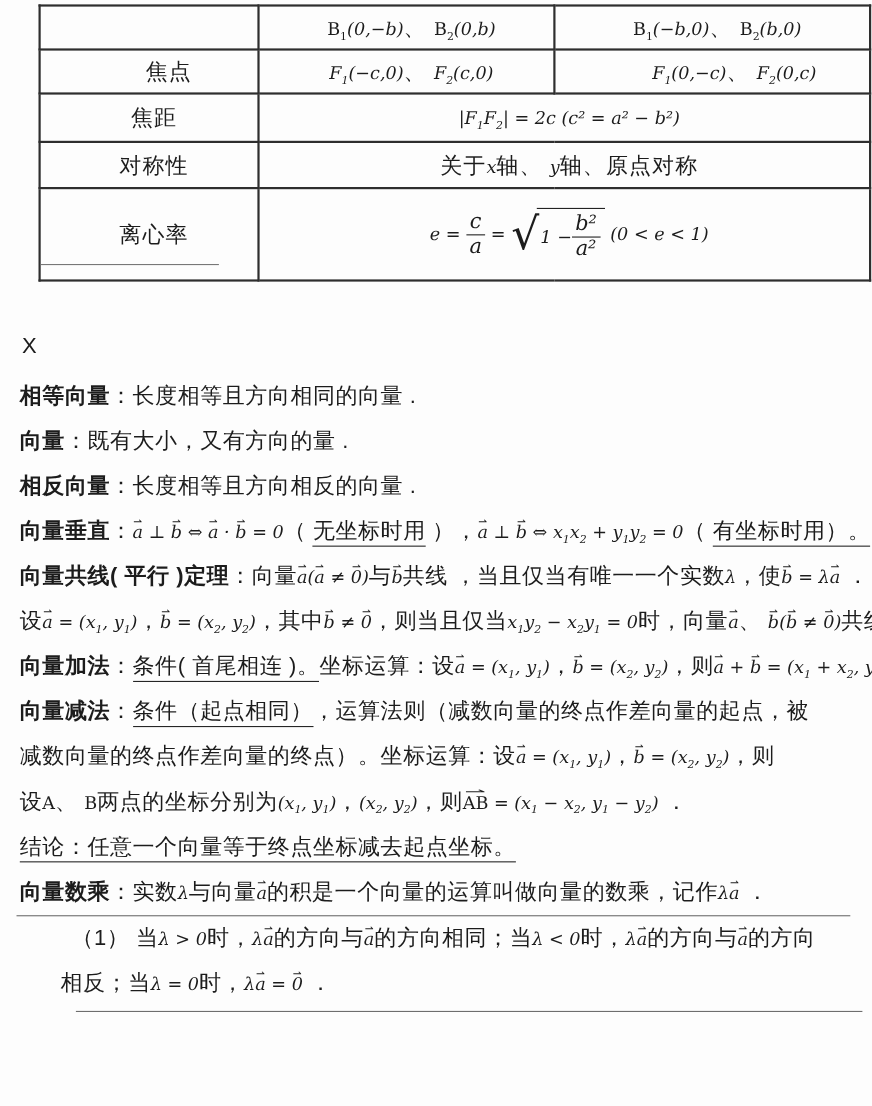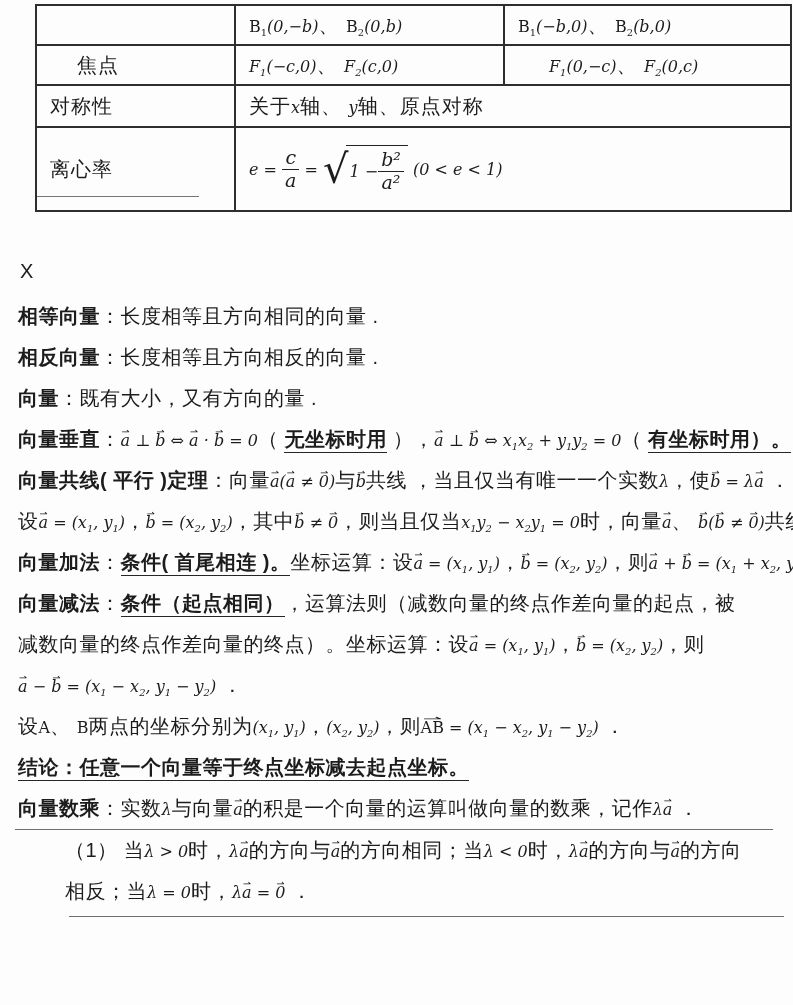--- a/index.html
+++ b/index.html
@@ -1,34 +1,34 @@
 <!DOCTYPE html>
 <html><head>
 <meta charset="utf-8">
 <style>
   html,body{margin:0;padding:0;background:#ffffff;}
   .page{position:relative;width:793px;height:1005px;background:#fdfdfd;color:#1c1c1c;
         font-family:"Liberation Sans","DejaVu Sans",sans-serif;overflow:hidden;}
 
   
-  table.tbl{border-collapse:collapse;table-layout:fixed;margin:4px 0 0 35px;width:698px;}
+  table.tbl{border-collapse:collapse;table-layout:fixed;margin:4px 0 0 35px;width:698px;text-align:center;}
   .tbl td{border:2px solid #2e2e2e;vertical-align:middle;padding:0 4px 0 13px;
           font-size:20px;letter-spacing:1px;white-space:nowrap;overflow:hidden;}
   .tbl td.pos{position:relative;}
   .lbl-underline{position:absolute;left:0;bottom:13px;width:162px;border-top:1px solid #777;}
 
   
   .xmark{margin:46px 0 0 20px;font-size:20px;height:26px;line-height:26px;}
   .bodytext{margin:12px 0 0 18px;}
   .line{height:41px;line-height:41px;white-space:nowrap;font-size:20px;letter-spacing:0.5px;}
   .rule{border-top:1px solid #6e6e6e;height:0;}
 
   
   .b{font-weight:bold;}
-  .u{border-bottom:1px solid #262626;padding-bottom:2px;font-weight:bold;}
+  .u{border-bottom:1px solid #262626;padding-bottom:2px;}
   .m{font-family:"DejaVu Serif","Liberation Serif",serif;font-style:italic;
      font-size:0.8em;letter-spacing:0;}
   .rm{font-style:normal;}
   sub{font-size:0.62em;line-height:0;}
   .vec{position:relative;display:inline-block;line-height:1;}
   .vec::after{content:"⇀";position:absolute;left:50%;top:-0.6em;transform:translateX(-50%);
               font-size:0.6em;font-style:normal;letter-spacing:0;
               font-family:"DejaVu Sans",sans-serif;}
   .vec.wide::after{transform:translateX(-50%) scaleX(2.4);}
   .frac{display:inline-flex;flex-direction:column;align-items:center;vertical-align:middle;
@@ -50,20 +50,24 @@
         <tr style="height: 40px;">
           <td style="width: 180px;"></td>
           <td style="width: 250px;"><span class="m rm">B<sub>1</sub></span><span class="m">(0,−b)</span><span class="">、 </span><span class="m rm">B<sub>2</sub></span><span class="m">(0,b)</span></td>
           <td style="width: 268px;"><span class="m rm">B<sub>1</sub></span><span class="m">(−b,0)</span><span class="">、 </span><span class="m rm">B<sub>2</sub></span><span class="m">(b,0)</span></td>
         </tr>
         <tr style="height: 40px;">
           <td style="width: 180px; padding-left: 40px;">焦点</td>
           <td style="width: 250px;"><span class="m">F<sub>1</sub>(−c,0)</span><span class="">、 </span><span class="m">F<sub>2</sub>(c,0)</span></td>
           <td style="width: 268px; padding-left: 44px;"><span class="m">F<sub>1</sub>(0,−c)</span><span class="">、 </span><span class="m">F<sub>2</sub>(0,c)</span></td>
         </tr>
+        <tr style="height: 44px;">
+          <td style="width: 180px;">焦距</td>
+          <td colspan="2" style="width: 518px;"><span class="m">|F<sub>1</sub>F<sub>2</sub>| = 2c (c² = a² − b²)</span></td>
+        </tr>
         <tr style="height: 42px;">
           <td style="width: 180px;">对称性</td>
           <td colspan="2" style="width: 518px;"><span class="">关于</span><span class="m">x</span><span class="">轴、 </span><span class="m">y</span><span class="">轴、原点对称</span></td>
         </tr>
         <tr style="height: 84px;">
           <td class="pos" style="width: 180px;">离心率<div class="lbl-underline"></div></td>
           <td colspan="2" style="width: 518px;"><span class="m">e = </span><span class="frac m">
               <span class="fn">c</span>
               <span class="fd">a</span>
             </span><span class="m"> = </span><span class="sqrt">
@@ -75,30 +79,29 @@
                   <span class="fd">a²</span>
                 </span>
               </span>
             </span><span class="m"> (0 &lt; e &lt; 1)</span></td>
         </tr>
       </tbody>
   </table>
   <div class="xmark">X</div>
   <div class="bodytext">
       <div class="line"><span class="b">相等向量</span><span class="">：长度相等且方向相同的向量 .</span></div>
+      <div class="line"><span class="b">向量</span><span class="">：既有大小，又有方向的量 .</span></div>
       <div class="line"><span class="b">相反向量</span><span class="">：长度相等且方向相反的向量 .</span></div>
-      <div class="line"><span class="b">向量</span><span class="">：既有大小，又有方向的量 .</span></div>
       <div class="line"><span class="b">向量垂直</span><span class="">：</span><span class="m vec">a</span><span class="m"> ⊥ </span><span class="m vec">b</span><span class="m"> ⇔ </span><span class="m vec">a</span><span class="m"> · </span><span class="m vec">b</span><span class="m"> = 0</span><span class="">（ </span><span class="u">无坐标时用</span><span class=""> ）</span><span class="">，</span><span class="m vec">a</span><span class="m"> ⊥ </span><span class="m vec">b</span><span class="m"> ⇔ </span><span class="m">x<sub>1</sub>x<sub>2</sub> + y<sub>1</sub>y<sub>2</sub> = 0</span><span class="">（ </span><span class="u">有坐标时用）。</span></div>
       <div class="line"><span class="b">向量共线( 平行 )定理</span><span class="">：向量</span><span class="m vec">a</span><span class="m">(</span><span class="m vec">a</span><span class="m"> ≠ </span><span class="m vec">0</span><span class="m">)</span><span class="">与</span><span class="m vec">b</span><span class="">共线 ，当且仅当有唯一一个实数</span><span class="m">λ</span><span class="">，使</span><span class="m vec">b</span><span class="m"> = λ</span><span class="m vec">a</span><span class=""> ．</span></div>
       <div class="line"><span class="">设</span><span class="m vec">a</span><span class="m"> = (x<sub>1</sub>, y<sub>1</sub>)</span><span class="">，</span><span class="m vec">b</span><span class="m"> = (x<sub>2</sub>, y<sub>2</sub>)</span><span class="">，其中</span><span class="m vec">b</span><span class="m"> ≠ </span><span class="m vec">0</span><span class="">，则当且仅当</span><span class="m">x<sub>1</sub>y<sub>2</sub> − x<sub>2</sub>y<sub>1</sub> = 0</span><span class="">时，向量</span><span class="m vec">a</span><span class="">、 </span><span class="m vec">b</span><span class="m">(</span><span class="m vec">b</span><span class="m"> ≠ </span><span class="m vec">0</span><span class="m">)</span><span class="">共线 ．</span></div>
       <div class="line"><span class="b">向量加法</span><span class="">：</span><span class="u">条件( 首尾相连 )。</span><span class="">坐标运算：设</span><span class="m vec">a</span><span class="m"> = (x<sub>1</sub>, y<sub>1</sub>)</span><span class="">，</span><span class="m vec">b</span><span class="m"> = (x<sub>2</sub>, y<sub>2</sub>)</span><span class="">，则</span><span class="m vec">a</span><span class="m"> + </span><span class="m vec">b</span><span class="m"> = (x<sub>1</sub> + x<sub>2</sub>, y + y)</span></div>
       <div class="line"><span class="b">向量减法</span><span class="">：</span><span class="u">条件（起点相同）</span><span class="">，运算法则（减数向量的终点作差向量的起点，被</span></div>
       <div class="line"><span class="">减数向量的终点作差向量的终点）。坐标运算：设</span><span class="m vec">a</span><span class="m"> = (x<sub>1</sub>, y<sub>1</sub>)</span><span class="">，</span><span class="m vec">b</span><span class="m"> = (x<sub>2</sub>, y<sub>2</sub>)</span><span class="">，则</span></div>
-      <div class="line"><span class="m vec">a</span><span class="m"> − </span><span class="m vec">b</span><span class="m"> = (x<sub>1</sub> − x<sub>2</sub>, y<sub>1</sub> − y<sub>2</sub>)</span><span class=""> ．</span></div>
       <div class="line"><span class="">设</span><span class="m rm">A</span><span class="">、 </span><span class="m rm">B</span><span class="">两点的坐标分别为</span><span class="m">(x<sub>1</sub>, y<sub>1</sub>)</span><span class="">，</span><span class="m">(x<sub>2</sub>, y<sub>2</sub>)</span><span class="">，则</span><span class="m rm vec wide">AB</span><span class="m"> = (x<sub>1</sub> − x<sub>2</sub>, y<sub>1</sub> − y<sub>2</sub>)</span><span class=""> ．</span></div>
       <div class="line"><span class="u">结论：任意一个向量等于终点坐标减去起点坐标。 </span></div>
       <div class="line"><span class="b">向量数乘</span><span class="">：实数</span><span class="m">λ</span><span class="">与向量</span><span class="m vec">a</span><span class="">的积是一个向量的运算叫做向量的数乘，记作</span><span class="m">λ</span><span class="m vec">a</span><span class=""> ．</span></div>
       <div class="rule" style="margin-left: -3px; width: 758px;"></div>
       <div class="line" style="margin-left: 47px;"><span class="">（1） 当</span><span class="m">λ &gt; 0</span><span class="">时，</span><span class="m">λ</span><span class="m vec">a</span><span class="">的方向与</span><span class="m vec">a</span><span class="">的方向相同；当</span><span class="m">λ &lt; 0</span><span class="">时，</span><span class="m">λ</span><span class="m vec">a</span><span class="">的方向与</span><span class="m vec">a</span><span class="">的方向</span></div>
-      <div class="line" style="margin-left: 47px;"><span class="">相反；当</span><span class="m">λ = 0</span><span class="">时，</span><span class="m">λ</span><span class="m vec">a</span><span class="m"> = </span><span class="m vec">0</span><span class=""> ．</span></div>
+      <div class="line" style="margin-left: 37px;"><span class="">相反；当</span><span class="m">λ = 0</span><span class="">时，</span><span class="m">λ</span><span class="m vec">a</span><span class="m"> = </span><span class="m vec">0</span><span class=""> ．</span></div>
       <div class="rule" style="margin-left: 51px; width: 715px; margin-top: 4px;"></div>
     </div>
 </div>
 
 </body></html>

